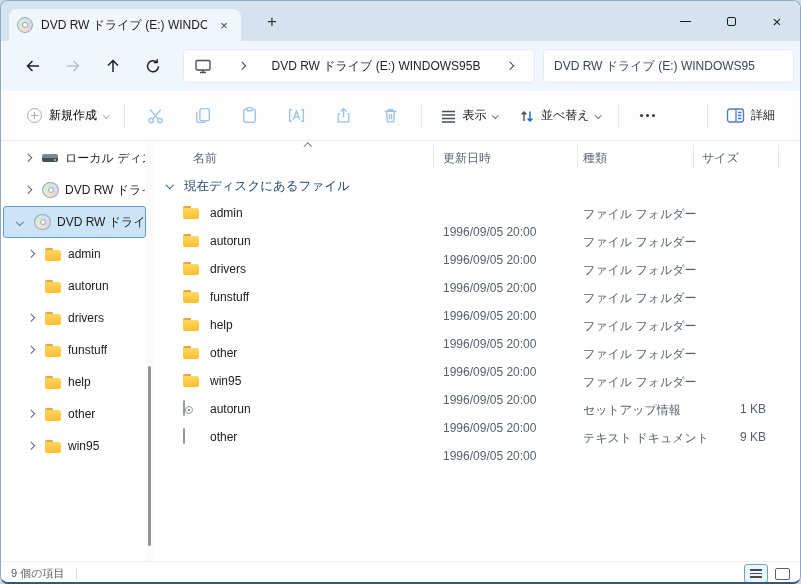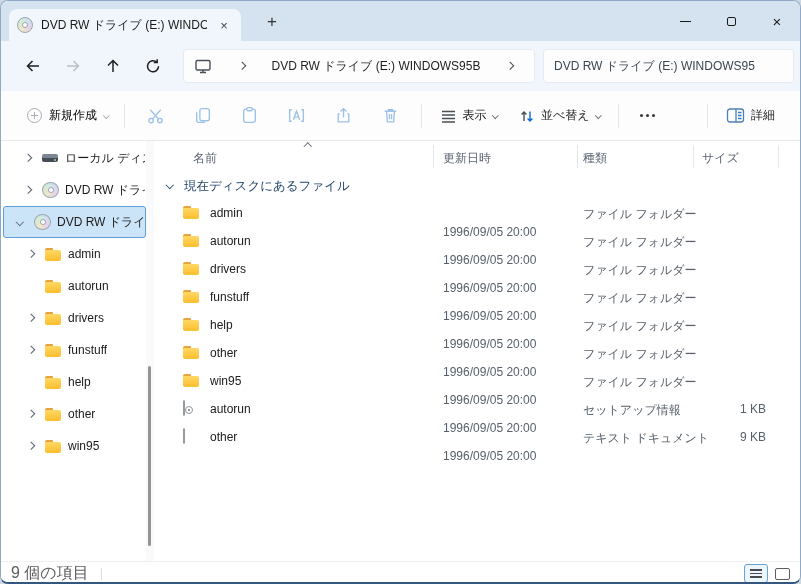--- a/index.html
+++ b/index.html
@@ -112,21 +112,21 @@
   .c-size { position:absolute; left:537px; width:73px; top:7px; color:#57606a; text-align:right; }
 
   .doc-i { position:relative; width:12px; height:15px; border:1px solid #949a9f; border-radius:1px; background:#fff; }
   .setup-i::after { content:""; position:absolute; left:1px; top:5px; width:6px; height:6px;
     border:1.3px solid #8f959b; border-radius:50%; background:radial-gradient(circle,#8f959b 1.1px,transparent 1.4px); }
   .text-i::after { content:""; position:absolute; left:2px; right:2px; top:3px; bottom:3px;
     background:repeating-linear-gradient(#8f959b 0 1px,transparent 1px 3.2px); }
 
   
   .statusbar { height:24px; border-top:1px solid #f0f0f0; display:flex; align-items:center;
-    padding:0 10px; color:#5c5c5c; font-size:16px; background:#fff; }
+    padding:0 10px; color:#5c5c5c; font-size:11px; background:#fff; }
   .sdiv { width:1px; height:12px; background:#ddd; margin-left:12px; }
   .views { margin-left:auto; display:flex; align-items:center; gap:7px; }
   .view-details { width:24px; height:19px; border:1px solid #66a3d9; background:#eef6fd; border-radius:3px;
     display:flex; align-items:center; justify-content:center; }
   .lines-glyph { width:12px; height:9px; background:repeating-linear-gradient(#474b50 0 1.5px,transparent 1.5px 3.7px); }
   .view-icons { width:15px; height:12px; border:1.5px solid #5a5f66; border-radius:2px; }
 </style>
 </head>
 <body>
 

